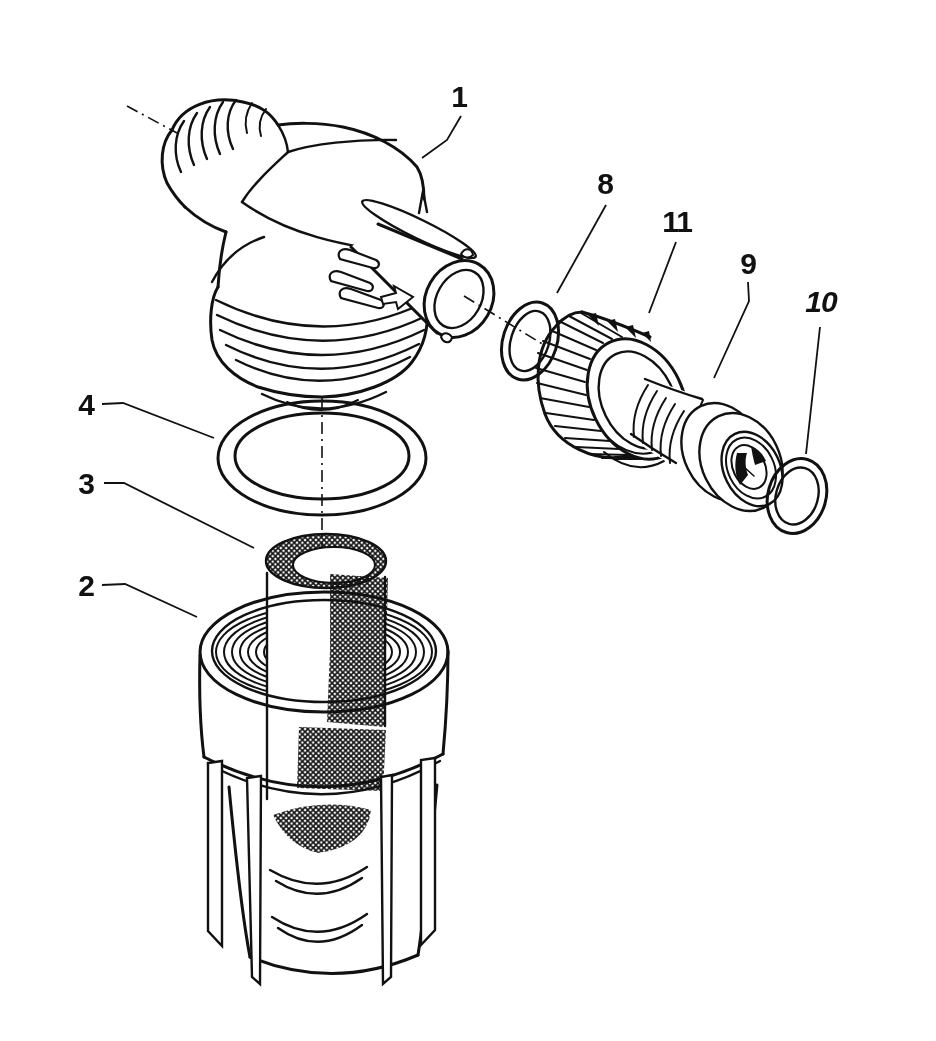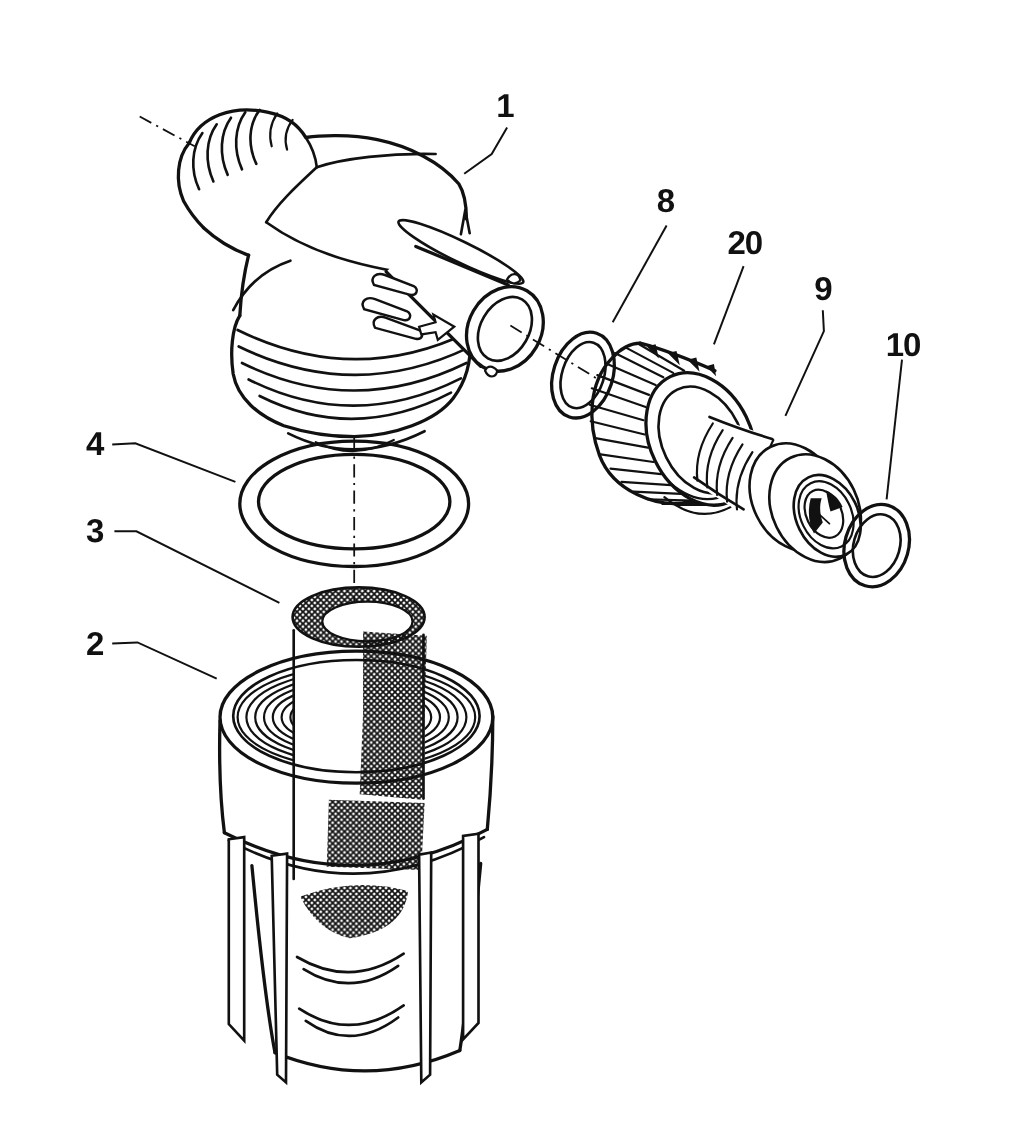--- a/index.html
+++ b/index.html
@@ -196,15 +196,15 @@
     <path class="leader" d="M 102,585 L 125,584 L 197,617"></path>
   </g>
 </svg>
 
 <div class="callout" style="left:459px;top:97px;">1</div>
 <div class="callout" style="left:86px;top:586px;">2</div>
 <div class="callout" style="left:86px;top:484px;">3</div>
 <div class="callout" style="left:86px;top:405px;">4</div>
 <div class="callout" style="left:605px;top:184px;">8</div>
 <div class="callout" style="left:748px;top:264px;">9</div>
-<div class="callout" style="left:821px;top:315px;">10</div>
-<div class="callout" style="left:677px;top:222px;">20</div>
+<div class="callout" style="left:821px;top:302px;font-style:italic;">10</div>
+<div class="callout" style="left:677px;top:222px;">11</div>
 </div>
 
 </body></html>

